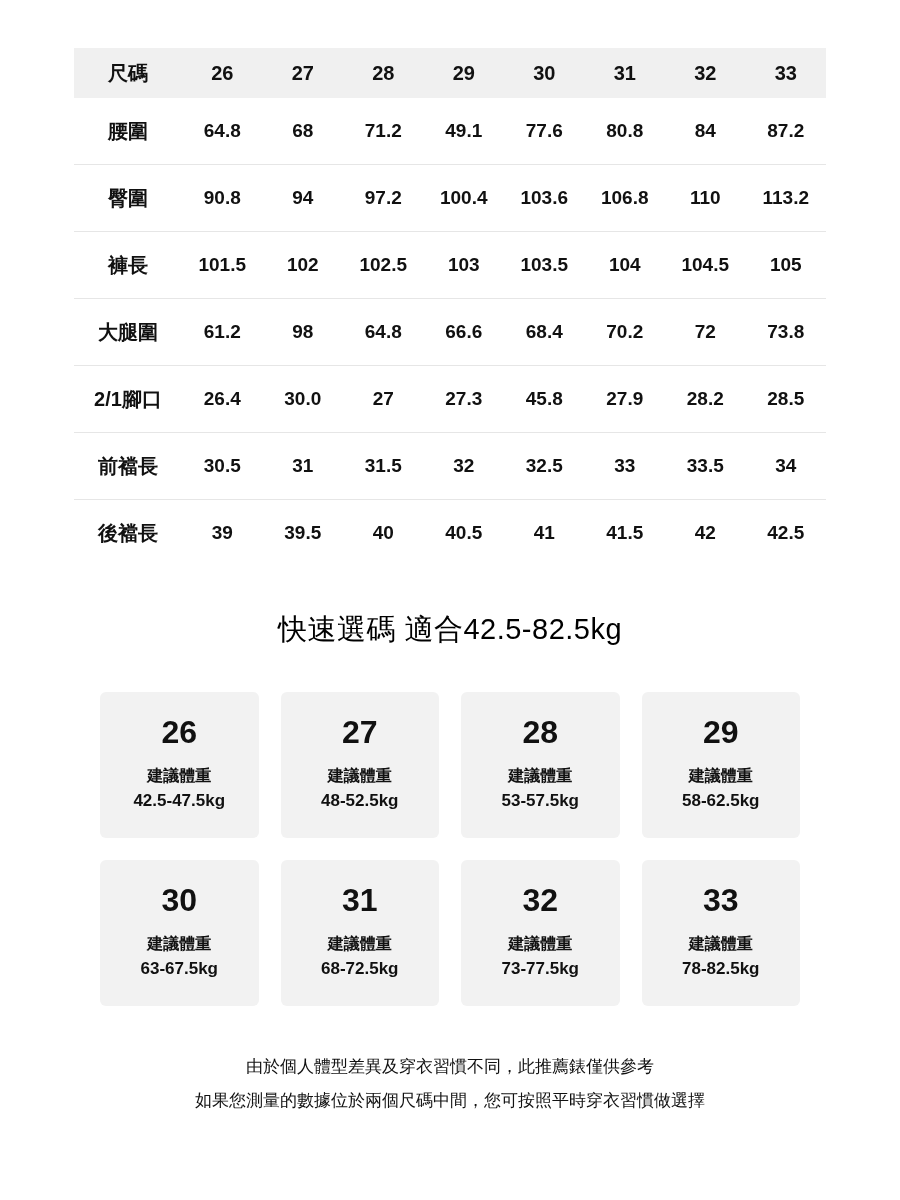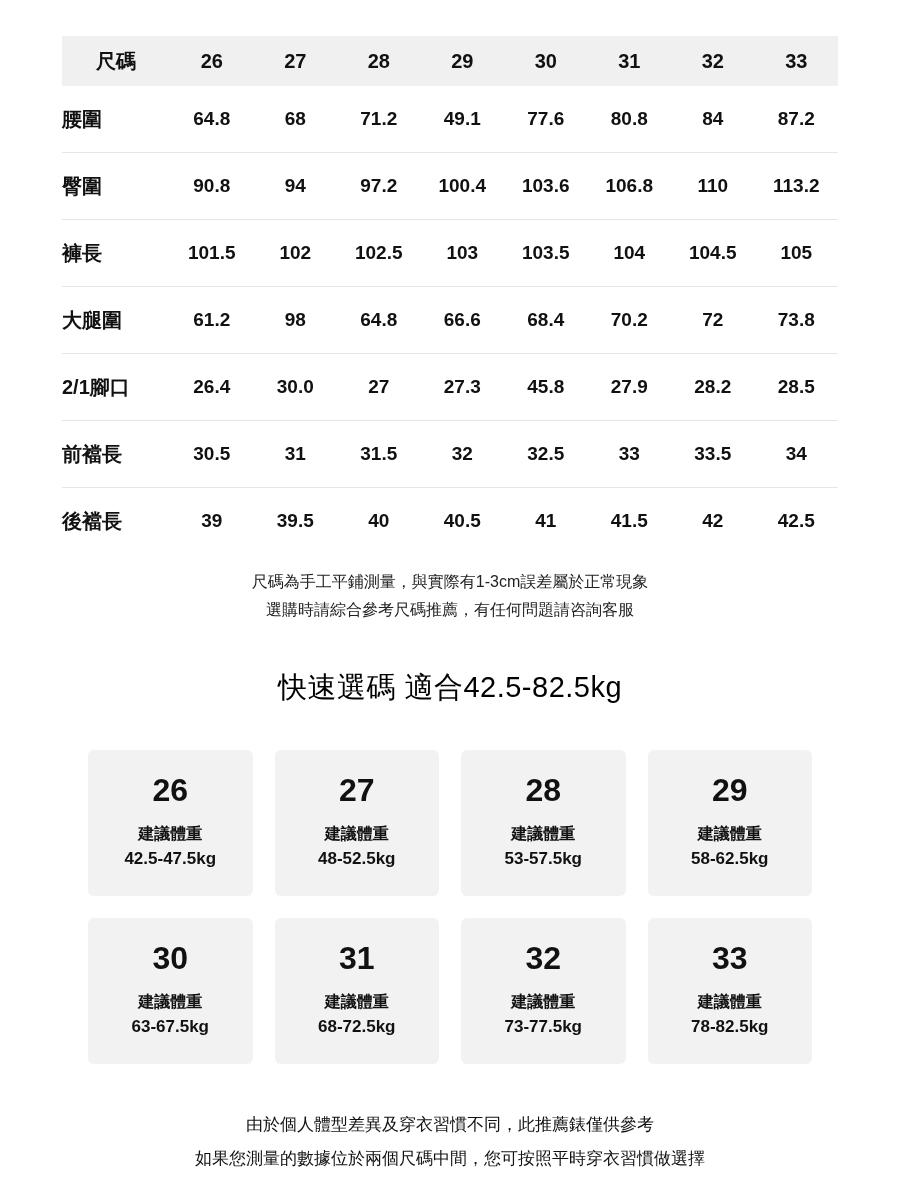--- a/index.html
+++ b/index.html
@@ -12,21 +12,21 @@
     height: 1200px;
     font-family: "Liberation Sans", "DejaVu Sans", sans-serif;
     color: #111111;
     overflow: hidden;
   }
   .page {
     position: relative;
     width: 900px;
     height: 1072px;
     box-sizing: border-box;
-    padding: 0;
+    padding: 12px;
   }
 
   
   .table-wrap {
     padding: 36px 62px 0 62px;
   }
   table.size-table {
     width: 100%;
     border-collapse: collapse;
     table-layout: fixed;
@@ -46,21 +46,21 @@
   }
   table.size-table thead th {
     height: 50px;
     font-size: 20px;
   }
   table.size-table thead th.row-head,
   table.size-table tbody th.row-head {
     font-size: 20px;
   }
   table.size-table tbody th.row-head {
-    text-align: left;
+    text-align: center;
     width: 108px;
   }
   table.size-table thead th.row-head {
     width: 108px;
   }
   table.size-table tbody tr td,
   table.size-table tbody tr th {
     border-bottom: 1px solid #e6e6e6;
   }
   table.size-table tbody tr:last-child td,
@@ -235,24 +235,20 @@
           <td>40.5</td>
           <td>41</td>
           <td>41.5</td>
           <td>42</td>
           <td>42.5</td>
         </tr>
       </tbody>
     </table>
   </div>
 
-  <div class="table-notes">
-    <div>尺碼為手工平鋪測量，與實際有1-3cm誤差屬於正常現象</div>
-    <div>選購時請綜合參考尺碼推薦，有任何問題請咨詢客服</div>
-  </div>
 
   <div class="quick-title">快速選碼 適合42.5-82.5kg</div>
 
   <div class="cards">
     <div class="card">
       <div class="card-size">26</div>
       <div class="card-label">建議體重</div>
       <div class="card-weight">42.5-47.5kg</div>
     </div>
     <div class="card">

